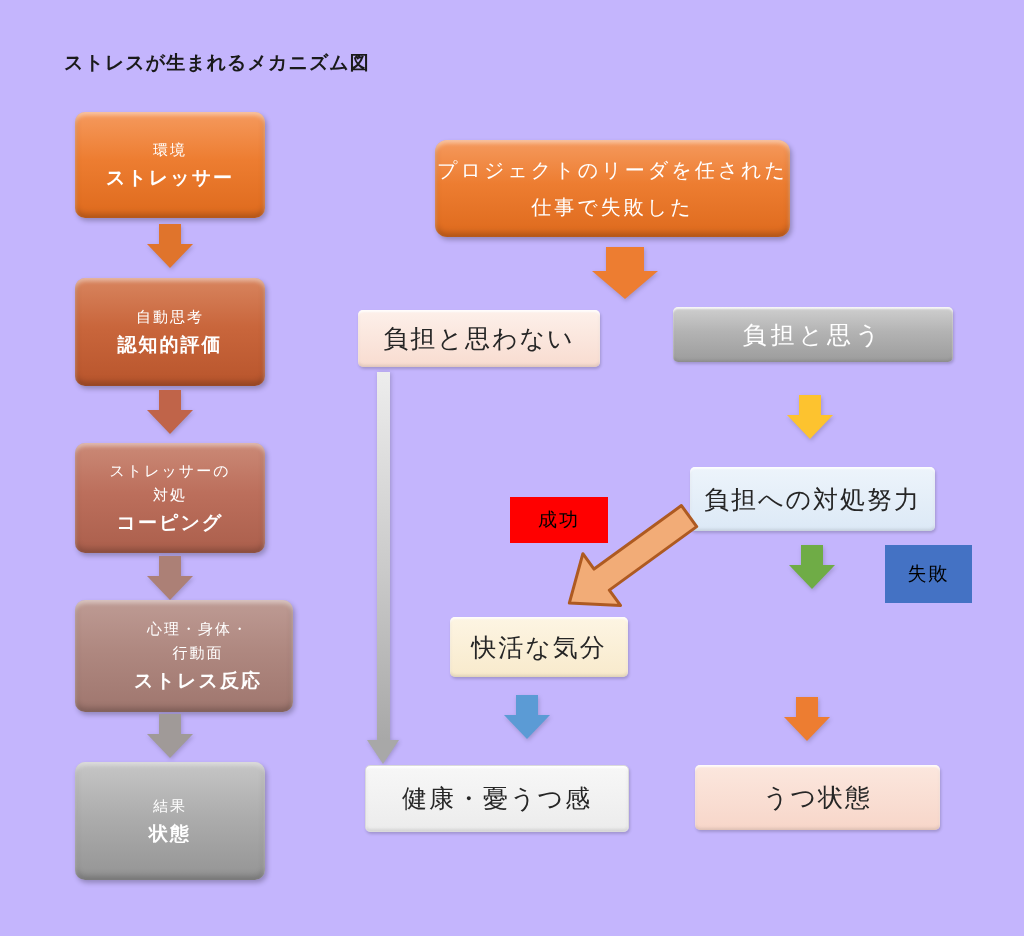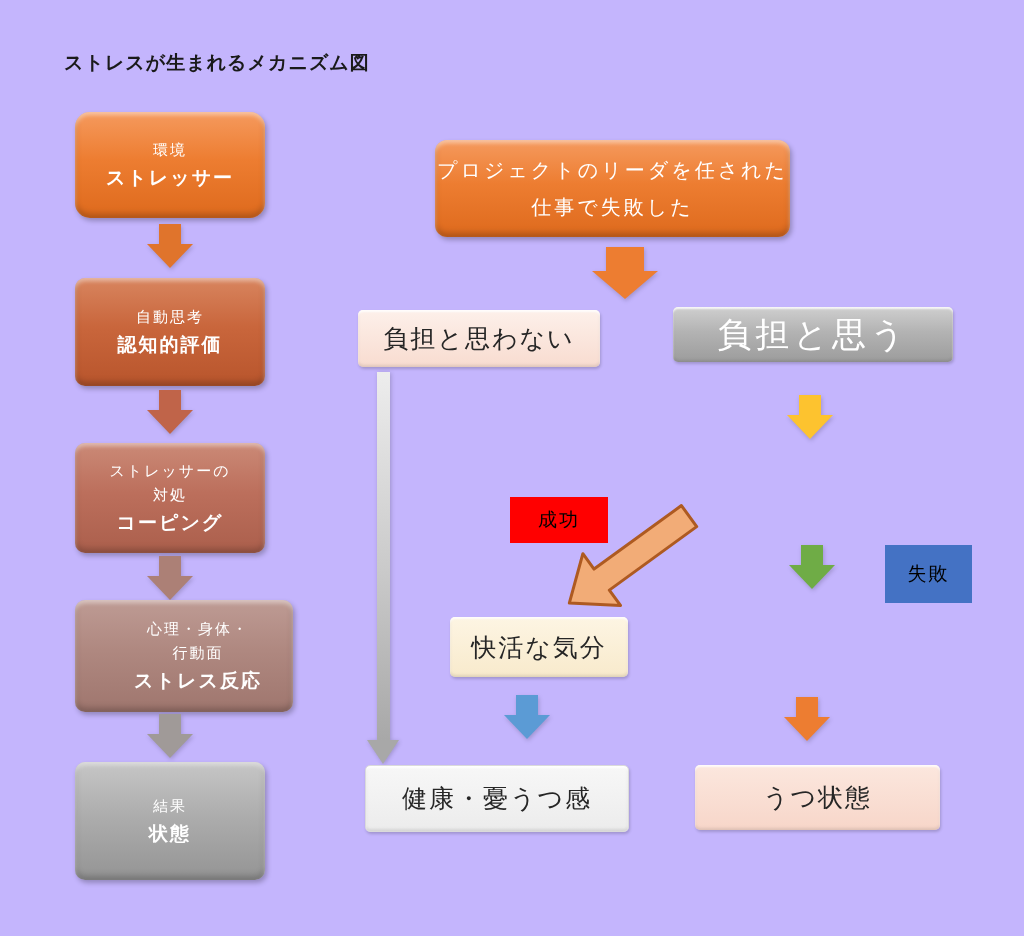--- a/index.html
+++ b/index.html
@@ -13,40 +13,40 @@
     font-weight:bold;font-size:19px;color:#1a1a1a;letter-spacing:1px;
   }
   
   .lbox{
     position:absolute;left:75px;width:190px;border-radius:10px;color:#ffffff;
     display:flex;flex-direction:column;align-items:center;justify-content:center;text-align:center;
     box-shadow:inset 0 3px 4px rgba(255,255,255,.45), inset 0 -4px 6px rgba(0,0,0,.22), 2px 3px 5px rgba(0,0,0,.25);
   }
   .lbox .sub{font-size:15px;letter-spacing:2px;line-height:1.55;}
   .lbox .main{font-size:19px;font-weight:bold;letter-spacing:2px;margin-top:3px;}
-  .c-orange{background:linear-gradient(180deg,#F59A5E 0%,#ED7D31 45%,#DE6A1D 100%);border-radius:15px;}
+  .c-orange{background:linear-gradient(180deg,#F59A5E 0%,#ED7D31 45%,#DE6A1D 100%);}
   .c-sienna{background:linear-gradient(180deg,#D8855F 0%,#C9663C 45%,#B8552C 100%);}
   .c-rosy{background:linear-gradient(180deg,#CB8A77 0%,#BC6F5C 45%,#AB5F4C 100%);}
   .c-mauve{background:linear-gradient(180deg,#BE9B94 0%,#AF8880 45%,#9F766E 100%);}
   .c-grayb{background:linear-gradient(180deg,#C6C6C6 0%,#ADADAD 45%,#949494 100%);}
   
   .trigger{
     position:absolute;left:435px;top:140px;width:355px;height:97px;border-radius:12px;color:#ffffff;
     display:flex;flex-direction:column;align-items:center;justify-content:center;text-align:center;
     font-size:20px;letter-spacing:3px;line-height:1.85;
     box-shadow:inset 0 3px 4px rgba(255,255,255,.45), inset 0 -4px 6px rgba(0,0,0,.22), 2px 3px 5px rgba(0,0,0,.25);
   }
   
   .pbox{
     position:absolute;display:flex;align-items:center;justify-content:center;text-align:center;
     color:#262626;font-size:25px;letter-spacing:2px;border-radius:5px;
     box-shadow:inset 0 2px 2px rgba(255,255,255,.85), inset 0 -2px 3px rgba(0,0,0,.10), 1px 2px 3px rgba(0,0,0,.18);
   }
   .p-pink{background:linear-gradient(180deg,#FDF0EA 0%,#F8DCD0 100%);}
-  .p-grayd{background:linear-gradient(180deg,#CFCFCF 0%,#B3B3B3 45%,#9C9C9C 100%);color:#ffffff;font-size:34px;letter-spacing:4px;}
+  .p-grayd{background:linear-gradient(180deg,#CFCFCF 0%,#B3B3B3 45%,#9C9C9C 100%);color:#ffffff;font-size:24px;letter-spacing:4px;}
   .p-blue{background:linear-gradient(180deg,#EDF4FB 0%,#DCE9F6 100%);}
   .p-cream{background:linear-gradient(180deg,#FDF5E3 0%,#F8EACC 100%);}
   .p-green{background:linear-gradient(180deg,#EAF3E2 0%,#DEEBD3 100%);}
   .p-gray{background:linear-gradient(180deg,#F7F7F7 0%,#ECECEC 100%);border:1px solid #DADADA;}
   .p-rose{background:linear-gradient(180deg,#FCE7DE 0%,#F7D6C9 100%);}
   
   .label{
     position:absolute;display:flex;align-items:center;justify-content:center;
     font-size:19px;color:#000000;letter-spacing:2px;
   }
@@ -140,20 +140,23 @@
   <div class="long-arrow" style="left:383px;top:372px;">
     <div class="lshaft"></div>
     <div class="lhead"></div>
   </div>
 
   <div class="barrow" style="--c:#FDC32F;left:810px;top:395px;">
     <div class="shaft"></div>
     <div class="head"></div>
   </div>
 
+  <div class="pbox p-blue" style="left:690px;top:467px;width:245px;height:64px;">
+    <span>負担への対処努力</span>
+  </div>
 
   <div class="label l-red" style="left:510px;top:497px;width:98px;height:46px;align-items:center;">
     <span>成功</span>
   </div>
 
   <div class="diag">
     <svg width="150" height="135" viewBox="0 0 150 135">
       <g transform="rotate(-36 75 67)">
         <polygon points="0,67 40,35 40,54 148,54 148,80 40,80 40,99" fill="#F2AC77" stroke="#AE5A21" stroke-width="3" stroke-linejoin="round"></polygon>
       </g>

